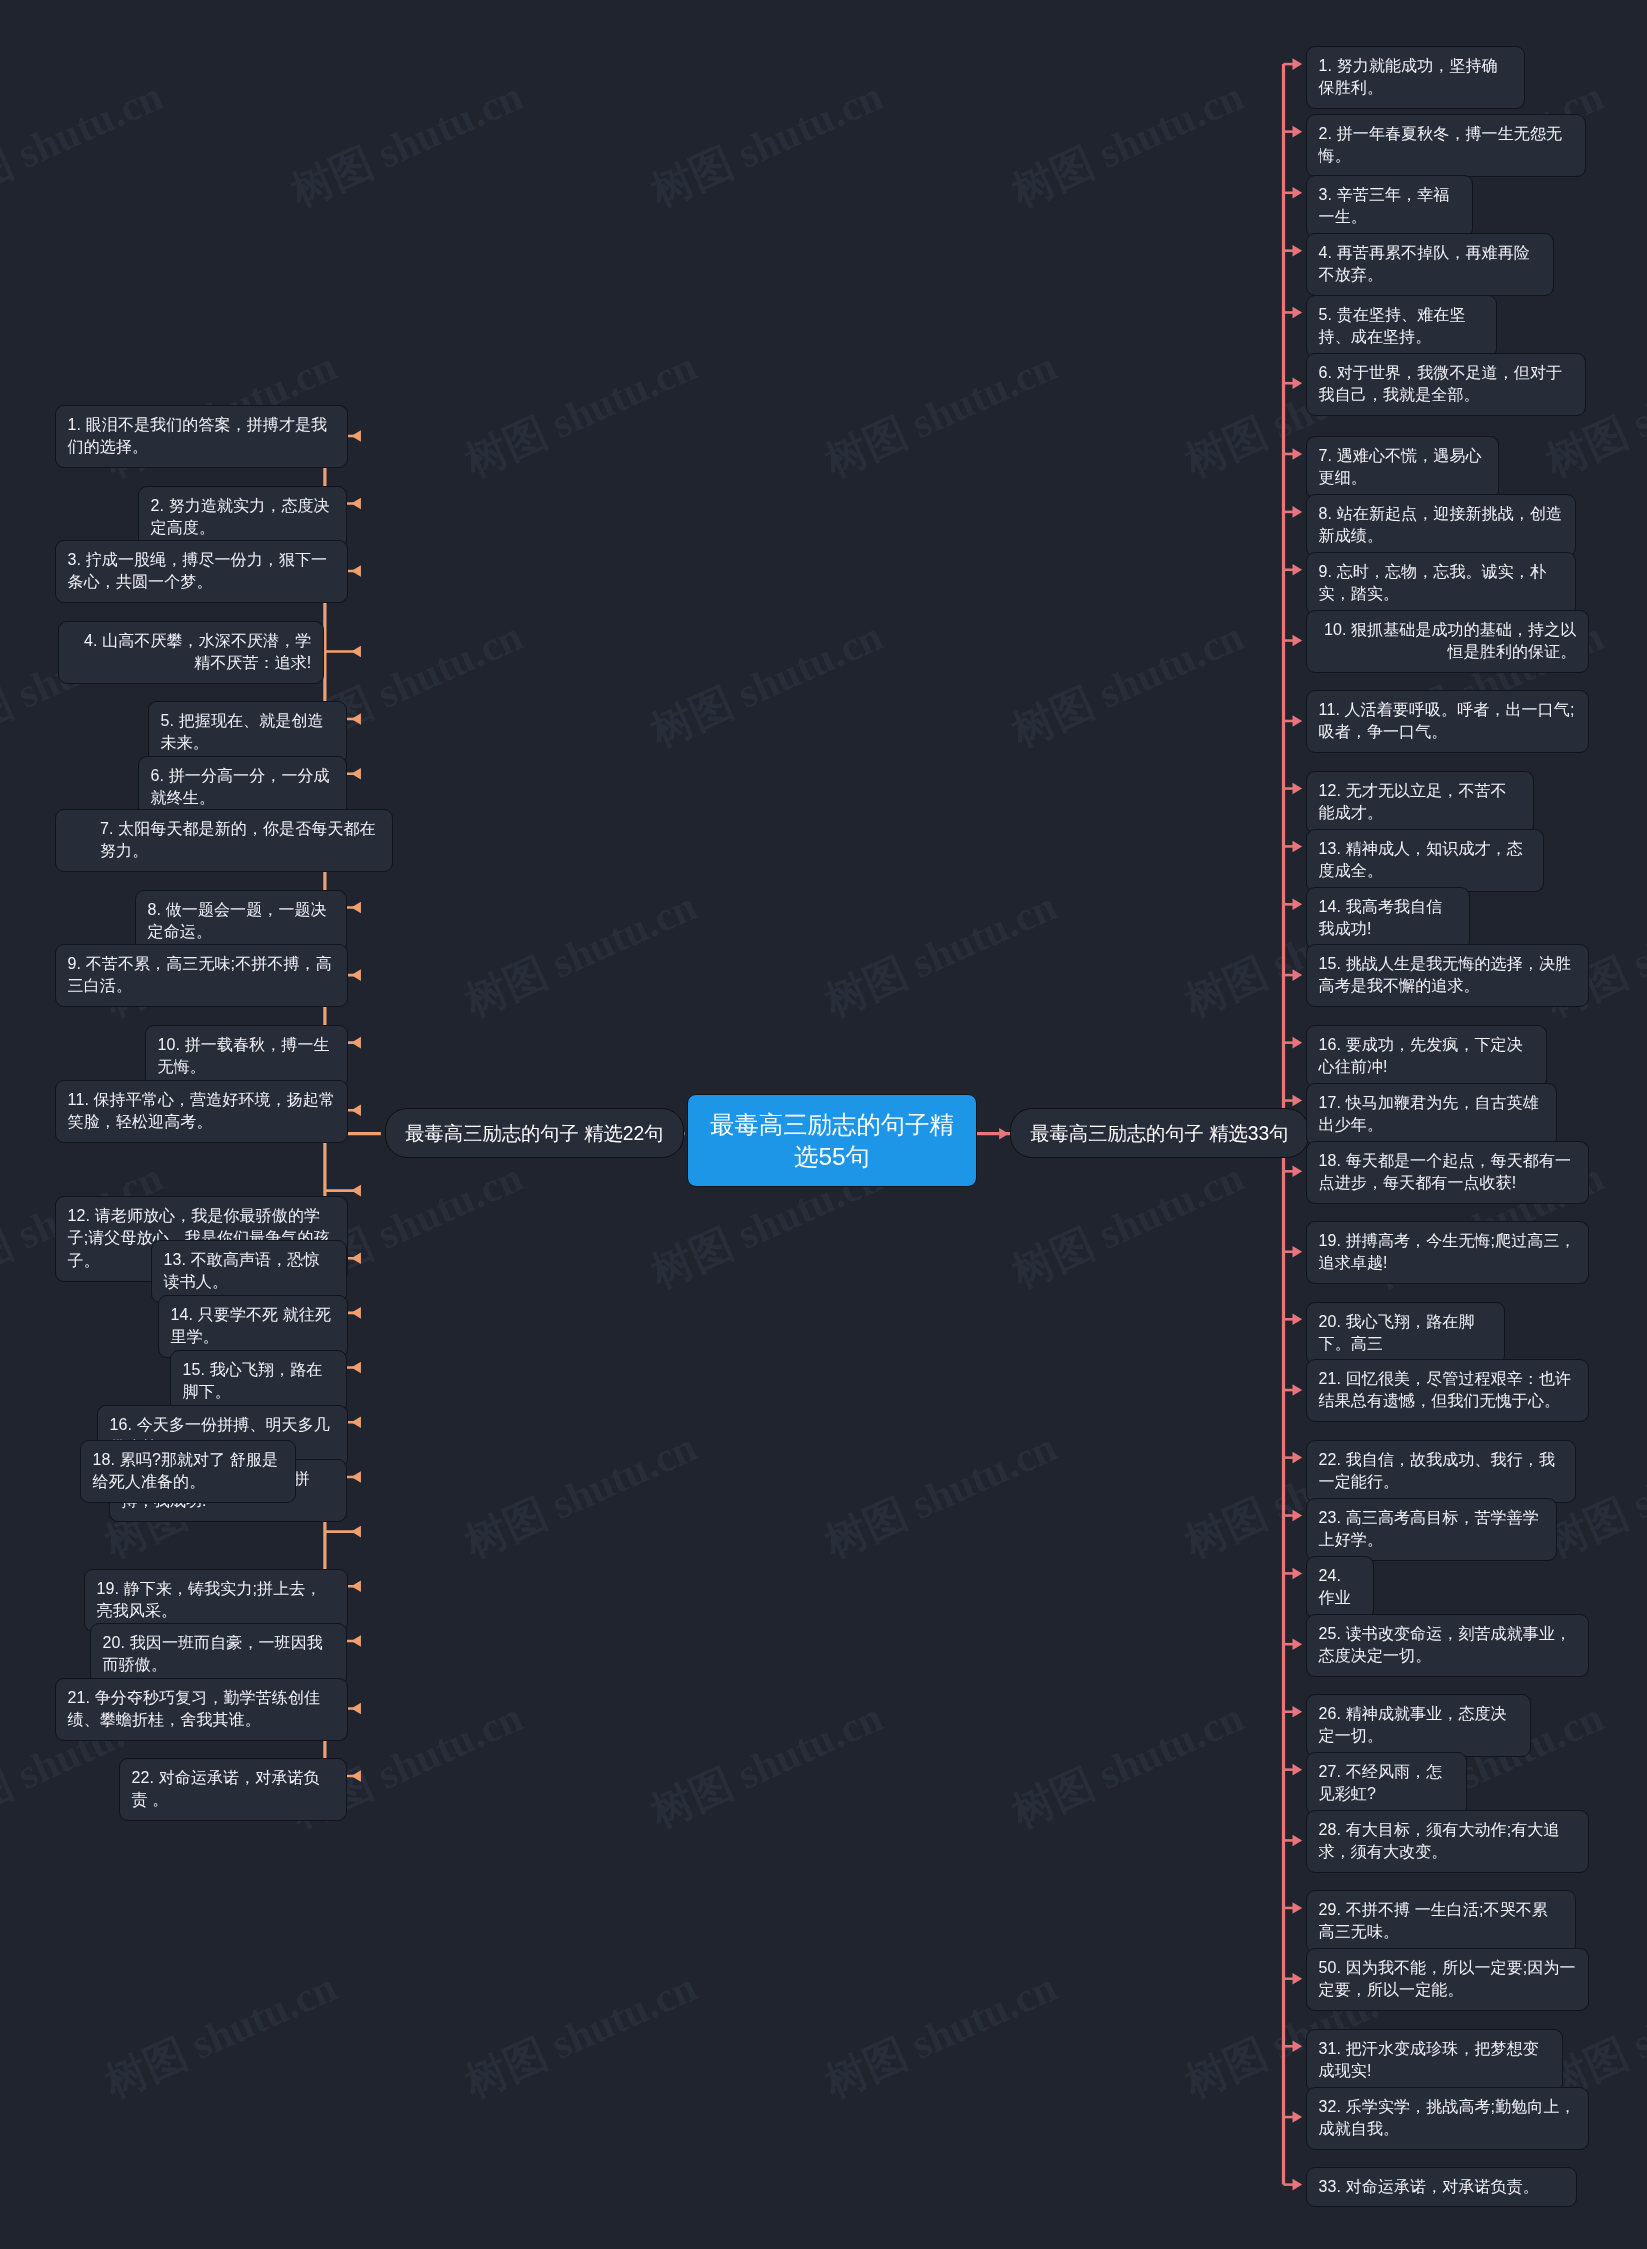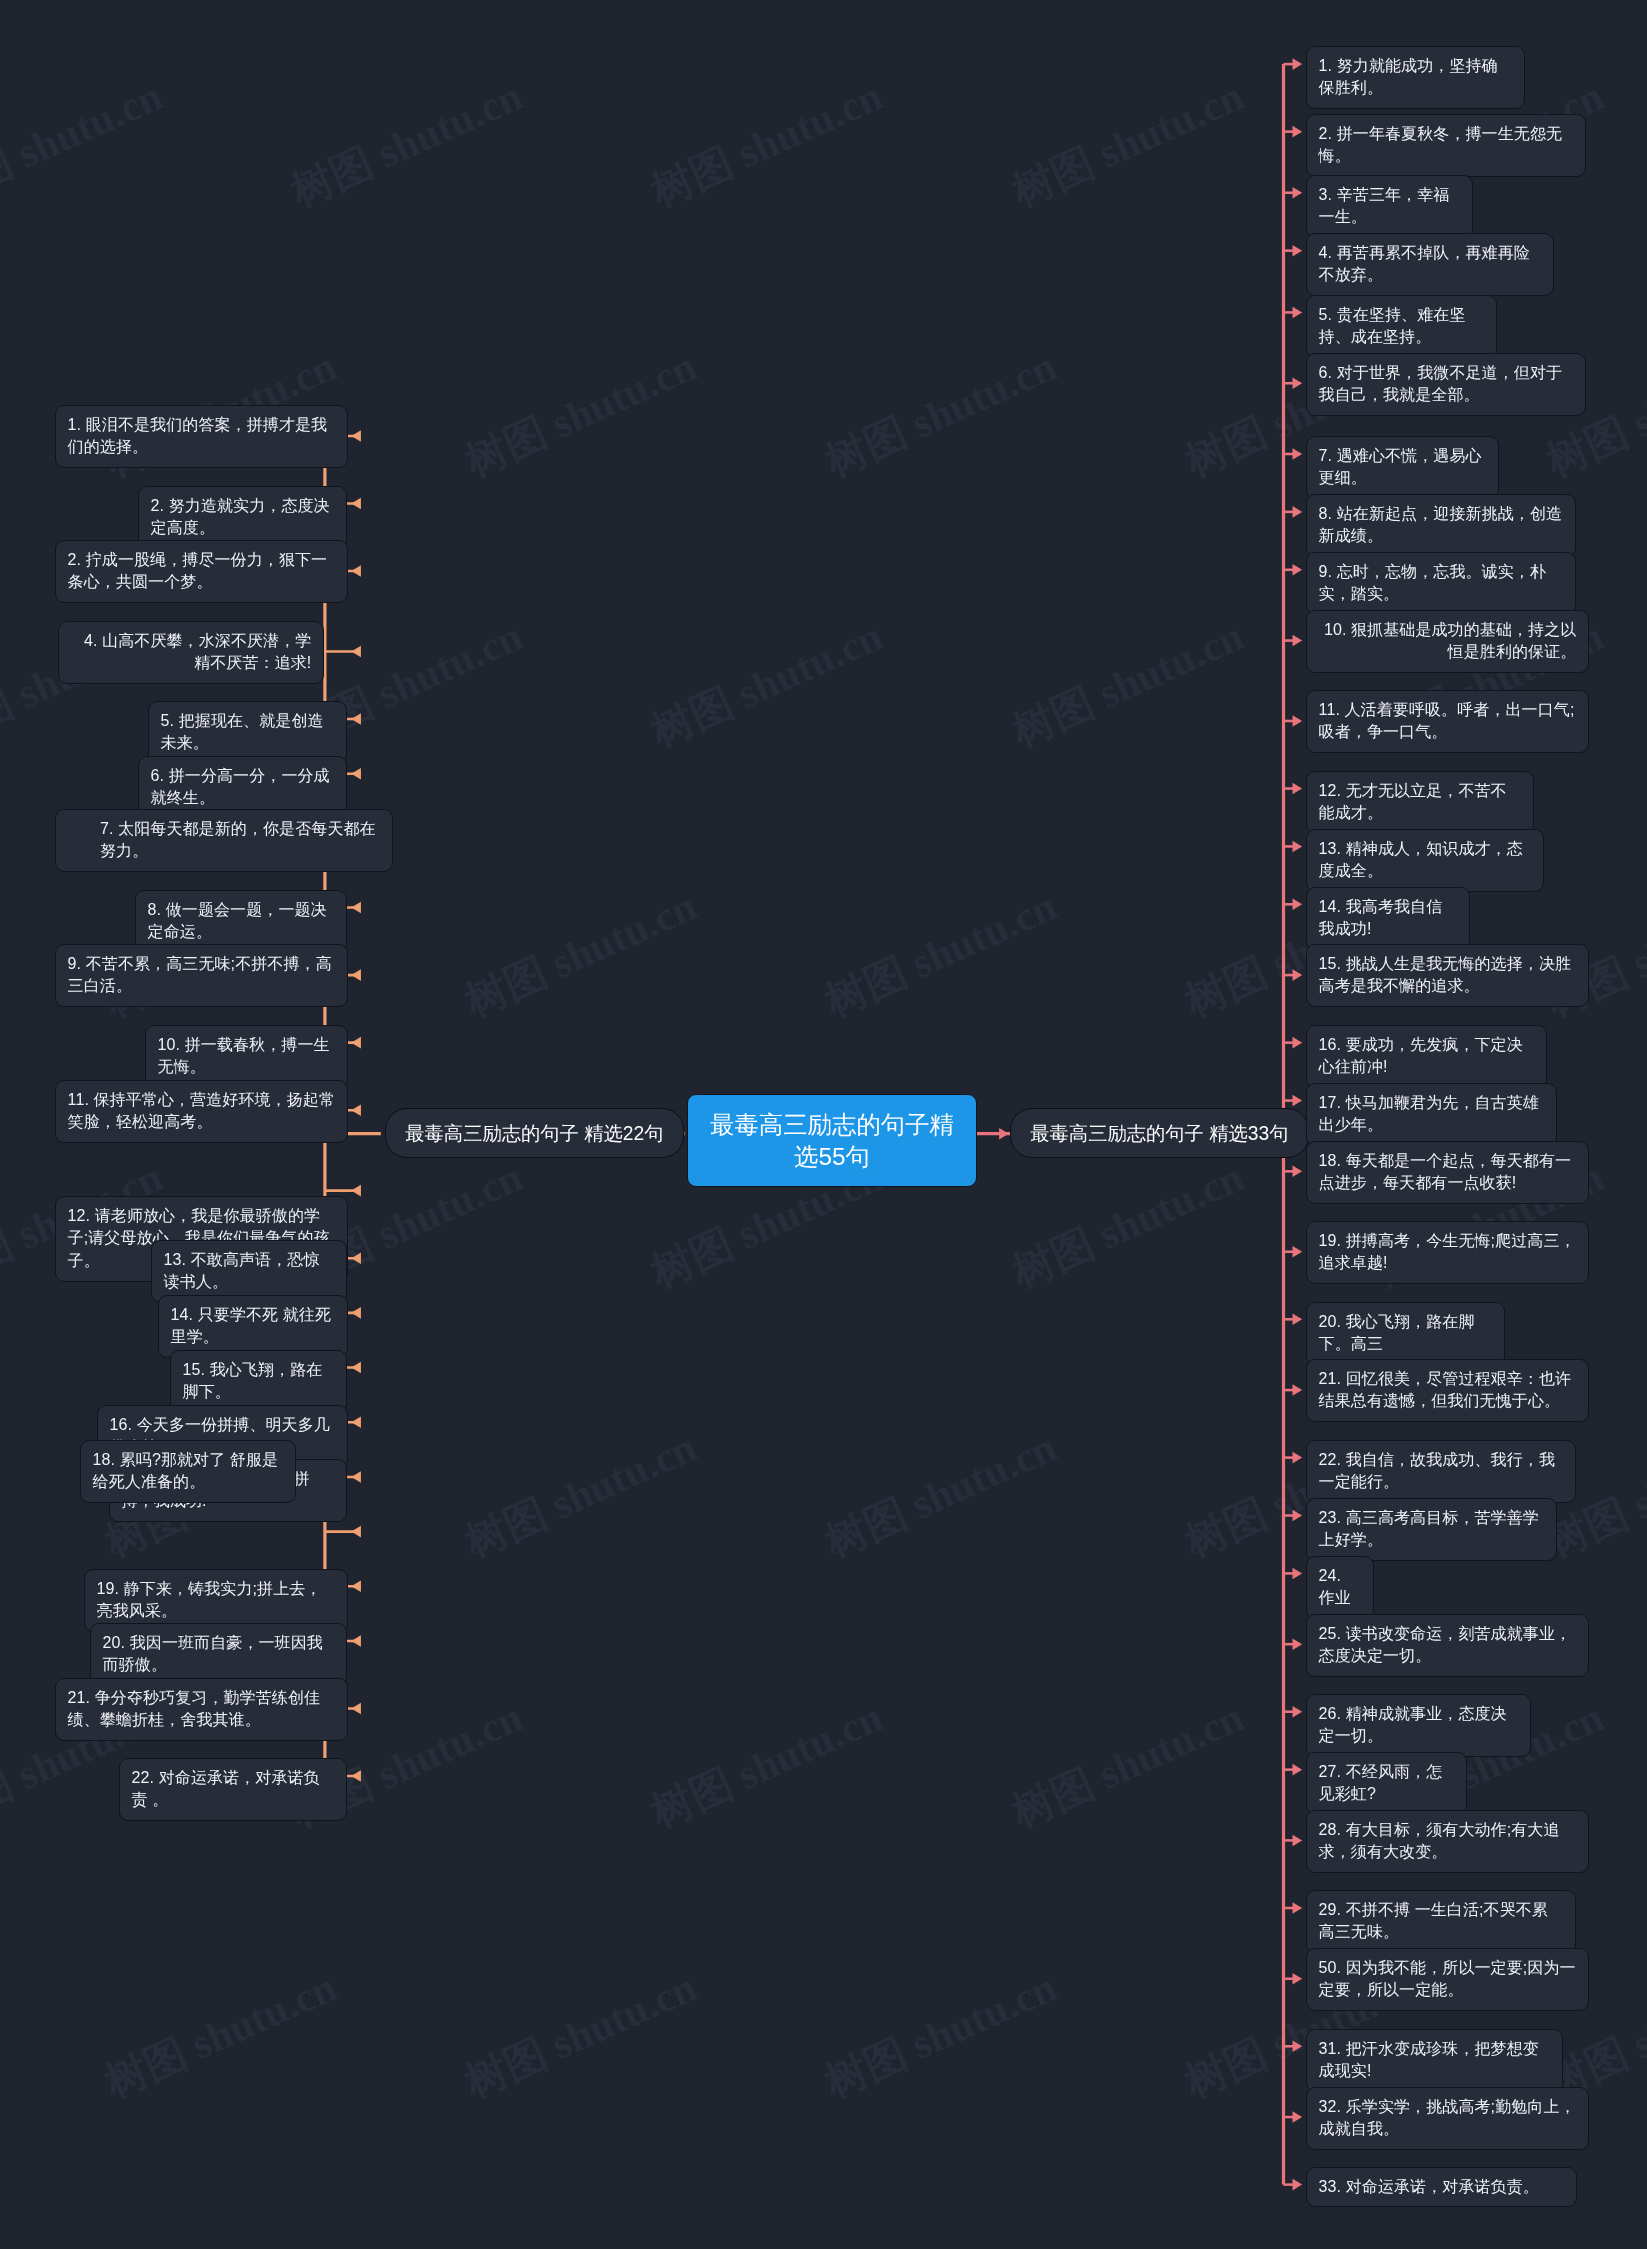--- a/index.html
+++ b/index.html
@@ -248,21 +248,21 @@
   <div class="branch" id="branch-left" style="left:385px; top:1108px;">
     <span>最毒高三励志的句子 精选22句</span>
   </div>
 
   <div class="branch" id="branch-right" style="left:1010px; top:1108px;">
     <span>最毒高三励志的句子 精选33句</span>
   </div>
 
 <div class="node leaf-left" style="left: 55px; top: 405px; width: 293px; min-height: 61px;"><span>1. 眼泪不是我们的答案，拼搏才是我们的选择。</span></div>
     <div class="node leaf-left" style="left: 138px; top: 486px; width: 209px; min-height: 35px;"><span>2. 努力造就实力，态度决定高度。</span></div>
-    <div class="node leaf-left" style="left: 55px; top: 540px; width: 293px; min-height: 61px;"><span>2. 拧成一股绳，搏尽一份力，狠下一条心，共圆一个梦。</span></div>
+    <div class="node leaf-left" style="left: 55px; top: 540px; width: 293px; min-height: 61px;"><span>3. 拧成一股绳，搏尽一份力，狠下一条心，共圆一个梦。</span></div>
     <div class="node leaf-left" style="left: 58px; top: 621px; width: 266px; min-height: 61px; text-align: right;"><span>4. 山高不厌攀，水深不厌潜，学精不厌苦：追求!</span></div>
     <div class="node leaf-left" style="left: 148px; top: 701px; width: 199px; min-height: 35px;"><span>5. 把握现在、就是创造未来。</span></div>
     <div class="node leaf-left" style="left: 138px; top: 756px; width: 209px; min-height: 35px;"><span>6. 拼一分高一分，一分成就终生。</span></div>
     <div class="node leaf-left" style="left: 55px; top: 809px; width: 338px; min-height: 61px; padding-left: 44px;"><span>7. 太阳每天都是新的，你是否每天都在努力。</span></div>
     <div class="node leaf-left" style="left: 135px; top: 890px; width: 212px; min-height: 35px;"><span>8. 做一题会一题，一题决定命运。</span></div>
     <div class="node leaf-left" style="left: 55px; top: 944px; width: 293px; min-height: 61px;"><span>9. 不苦不累，高三无味;不拼不搏，高三白活。</span></div>
     <div class="node leaf-left" style="left: 145px; top: 1025px; width: 203px; min-height: 35px;"><span>10. 拼一载春秋，搏一生无悔。</span></div>
     <div class="node leaf-left" style="left: 55px; top: 1080px; width: 293px; min-height: 61px;"><span>11. 保持平常心，营造好环境，扬起常笑脸，轻松迎高考。</span></div>
     <div class="node leaf-left" style="left: 55px; top: 1160px; width: 293px; min-height: 61px; margin-top: 36px;"><span>12. 请老师放心，我是你最骄傲的学子;请父母放心，我是你们最争气的孩子。</span></div>
     <div class="node leaf-left" style="left: 151px; top: 1240px; width: 196px; min-height: 35px;"><span>13. 不敢高声语，恐惊读书人。</span></div>

